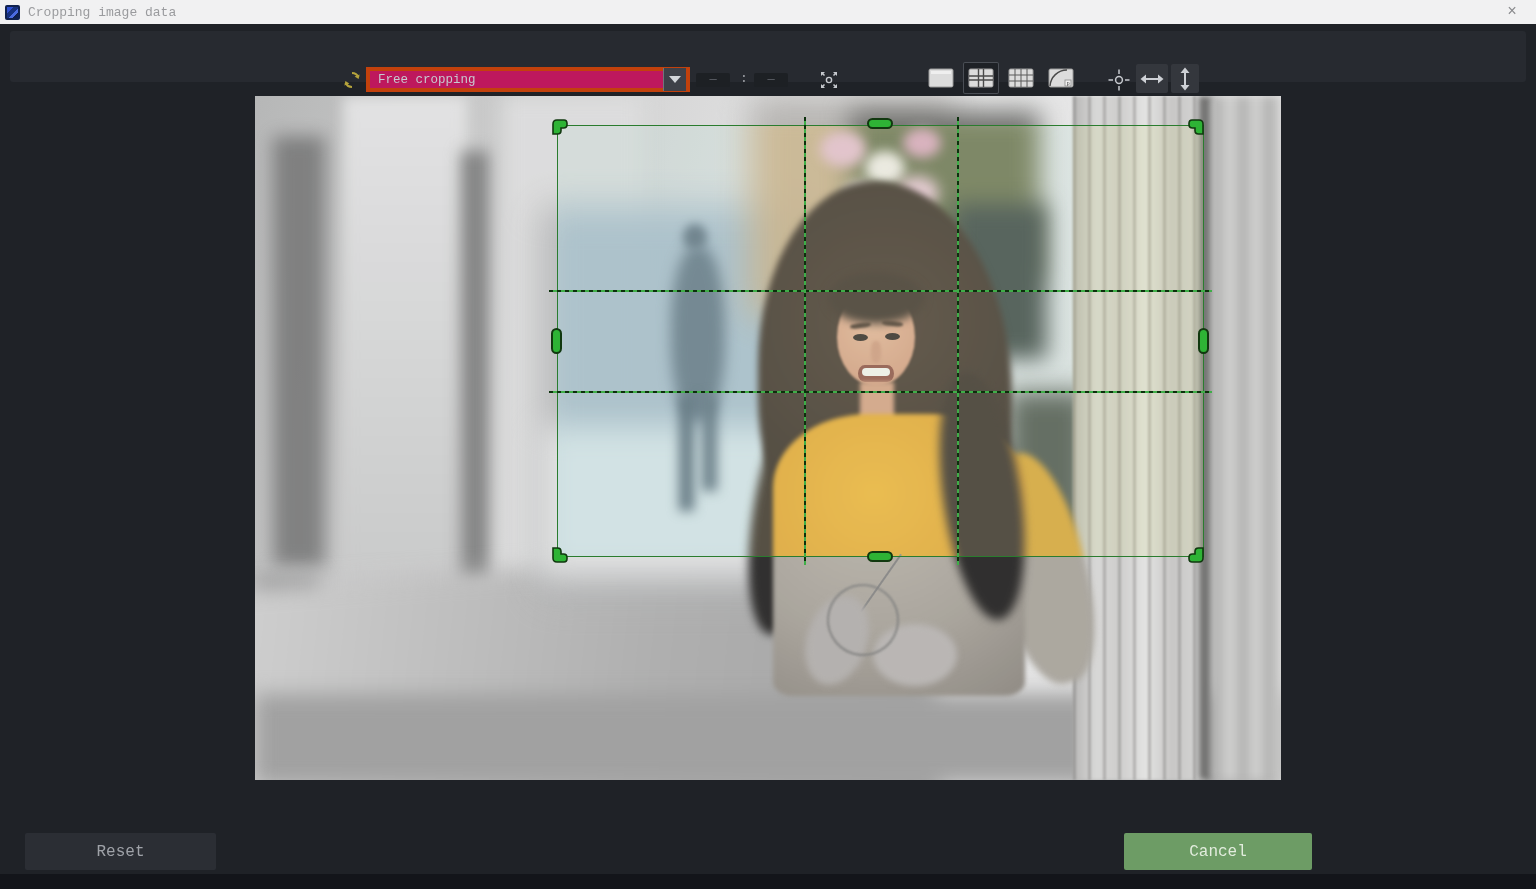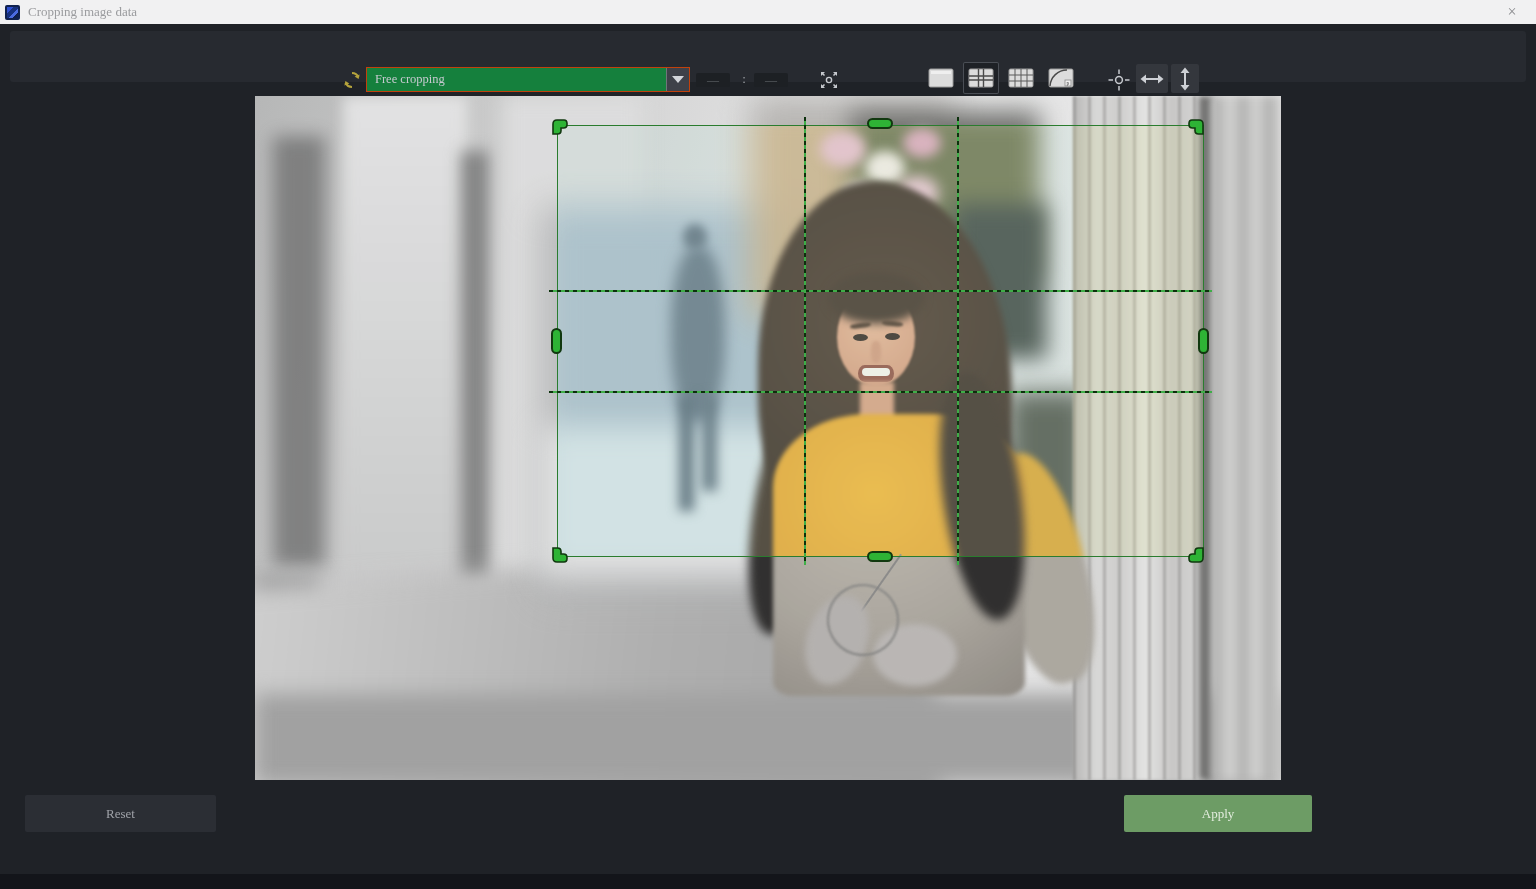--- a/index.html
+++ b/index.html
@@ -1,33 +1,33 @@
 <!DOCTYPE html>
 <html><head>
 <meta charset="utf-8">
 <style>
   html,body{margin:0;padding:0;background:#101216;}
   .stage{position:relative;width:1536px;height:889px;background:#1f2227;overflow:hidden;
-         font-family:Liberation Serif, serif;-webkit-font-smoothing:antialiased;}
+         font-family:Liberation Mono, monospace;-webkit-font-smoothing:antialiased;}
 
   
   .titlebar{position:absolute;left:0;top:0;width:1536px;height:24px;background:#f1f1f2;
             display:flex;align-items:center;}
   .app-ico{width:15px;height:15px;margin-left:5px;background:#10214f;border-radius:2px;position:relative;overflow:hidden;}
   .app-ico::before{content:"";position:absolute;left:2px;top:2px;width:11px;height:11px;
             background:linear-gradient(135deg,#2e4fd0 0 30%,#16307f 30% 55%,#4a6ae0 55% 75%,#101f4a 75%);}
   .title-text{margin-left:8px;font-size:13px;color:#9a9b9e;}
   .close-btn{position:absolute;right:10px;top:0;width:28px;height:24px;display:flex;align-items:center;
             justify-content:center;color:#8a8b8e;font-size:16px;cursor:default;}
 
   
   .toolbar{position:absolute;left:10px;top:31px;width:1516px;height:51px;background:#272a30;border-radius:3px;}
   .tb-abs{position:absolute;}
   .rotate-btn{left:330px;top:37px;width:24px;height:24px;display:flex;align-items:center;justify-content:center;}
-  .dropdown{left:356px;top:36px;width:324px;height:25px;background:#15803d;border:1px solid #c2410c;
+  .dropdown{left:356px;top:36px;width:324px;height:25px;background:#be185d;border:4px solid #c2410c;
             display:flex;align-items:center;box-sizing:border-box;}
   .dd-value{flex:1;padding-left:8px;font-size:12.5px;color:#c7cad0;}
   .dd-arrow{width:22px;height:23px;background:#3e4149;border-left:1px solid #71757b;display:flex;
             align-items:center;justify-content:center;}
   .dd-arrow span{width:0;height:0;border-left:6px solid transparent;border-right:6px solid transparent;
             border-top:7px solid #d3d6db;}
   .ratio-field{top:42px;width:34px;height:14px;background:#1d2024;border-radius:2px;color:#5c6066;
             font-size:12px;display:flex;align-items:center;justify-content:center;}
   .ratio-w{left:686px;} .ratio-h{left:744px;}
   .ratio-sep{left:726px;top:40px;width:16px;text-align:center;color:#9ea1a6;font-size:13px;}
@@ -121,22 +121,22 @@
   .h-tl{left:550px;top:117px;} .h-tr{left:1186px;top:117px;transform:scaleX(-1);}
   .h-bl{left:550px;top:545px;transform:scaleY(-1);} .h-br{left:1186px;top:545px;transform:scale(-1,-1);}
   .pill{position:absolute;background:#2eb335;border:2px solid #11380f;border-radius:6px;box-sizing:border-box;}
   .pill-h{width:26px;height:11px;} .pill-v{width:11px;height:26px;}
   .p-top{left:867px;top:118px;} .p-bottom{left:867px;top:551px;}
   .p-left{left:551px;top:328px;} .p-right{left:1198px;top:328px;}
 
   
   .statusbar{position:absolute;left:621px;top:791px;width:296px;height:19px;background:#3a3d43;
      display:flex;align-items:center;justify-content:center;font-size:12px;color:#b2b5ba;}
-  .btn{position:absolute;top:795px;height:37px;display:flex;align-items:center;justify-content:center;
-     font-size:13px;border-radius:2px;}
+  .btn{position:absolute;top:833px;height:37px;display:flex;align-items:center;justify-content:center;
+     font-size:16px;border-radius:2px;}
   .reset-btn{left:25px;width:191px;background:#2b2e34;color:#9fa2a8;}
   .apply-btn{left:1124px;width:188px;background:#6d9c65;color:#e2ecdd;}
   .cancel-btn{left:1322px;width:186px;background:#a9766d;color:#eee0dc;}
   .bottom-strip{position:absolute;left:0;top:874px;width:1536px;height:15px;background:#13151a;}
   svg{display:block;}
 </style>
 </head>
 <body>
 
 <div class="stage">
@@ -352,15 +352,15 @@
     <svg width="20" height="20" viewBox="0 0 20 20">
       <path d="M3,17 L3,7 Q3,3 7,3 L14,3 Q17,3 17,6.5 L17,7.5 Q17,11 13.5,11 L11,11 L11,13.5 Q11,17 7.5,17 Z" fill="#2eb335" stroke="#11380f" stroke-width="1.6"></path>
     </svg>
   </div>
   <div class="pill pill-h p-top"></div>
   <div class="pill pill-h p-bottom"></div>
   <div class="pill pill-v p-left"></div>
   <div class="pill pill-v p-right"></div>
 
   <div class="btn reset-btn">Reset</div>
-  <div class="btn apply-btn">Apply</div>
+  <div class="btn apply-btn">Cancel</div>
   <div class="bottom-strip"></div>
 </div>
 
 </body></html>

